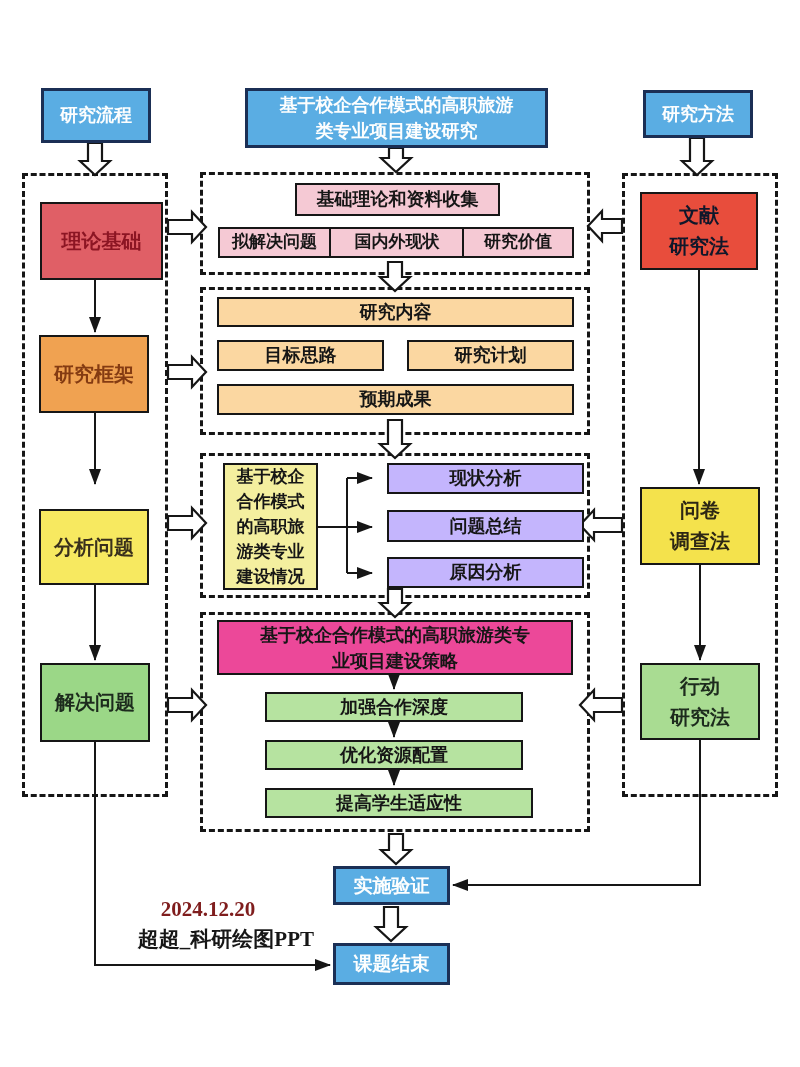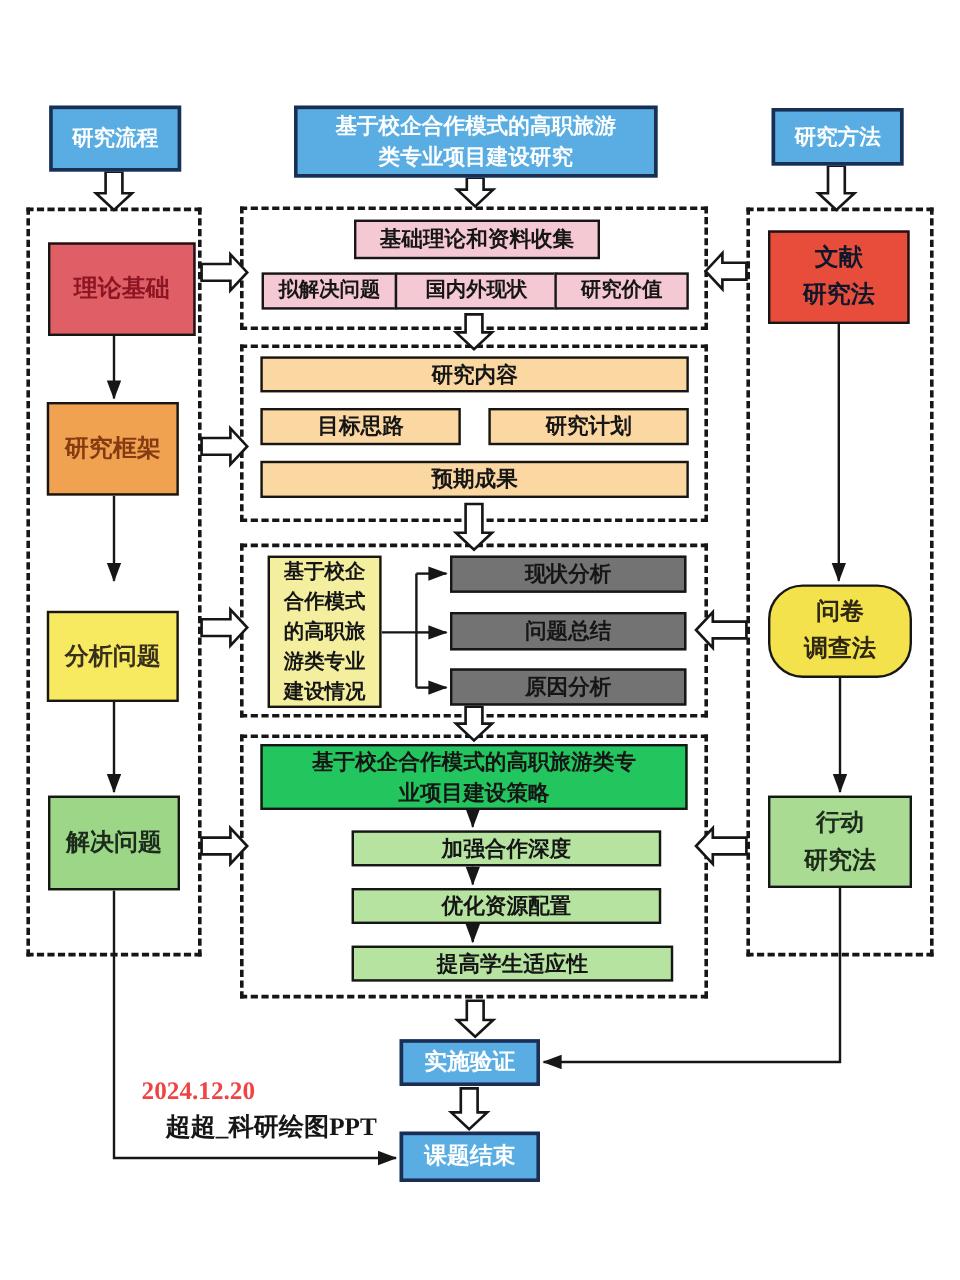--- a/index.html
+++ b/index.html
@@ -13,33 +13,33 @@
   .box{
     position:absolute;box-sizing:border-box;border:2px solid #161616;
     display:flex;align-items:center;justify-content:center;text-align:center;
     font-weight:bold;white-space:pre-line;font-size:18px;line-height:1.35;color:#161616;
   }
   .blue{background:#5aade3;color:#fdfefe;border:3px solid #1b2f55;}
   .red1{background:#e05f66;color:#8c1523;font-size:20px;}
   .red2{background:#e84d3c;color:#0f172a;font-size:20px;line-height:1.55;}
   .orange1{background:#f0a251;color:#843b12;font-size:20px;}
   .yellow1{background:#f7e960;color:#39301c;font-size:20px;}
-  .yellow2{background:#f4e24c;color:#2d2714;font-size:20px;line-height:1.55;border-radius:29px;}
+  .yellow2{background:#f4e24c;color:#2d2714;font-size:20px;line-height:1.55;}
   .green1{background:#9bd787;color:#1d2b1d;font-size:20px;}
   .green2{background:#a9dc92;color:#1d2b1d;font-size:20px;line-height:1.55;}
   .pink{background:#f5c9d4;font-size:18px;}
   .pink.sm{font-size:17px;}
   .orangeRow{background:#fbd7a1;font-size:18px;}
   .yellowTall{background:#f4ef9f;font-size:17px;line-height:25px;}
-  .yellowRow{background:#737373;font-size:18px;}
-  .greenMain{background:#22c55e;font-size:18px;line-height:26px;}
-  .greenRow{background:#b6e3a0;font-size:18px;margin-left:28px;}
+  .yellowRow{background:#c4b5fd;font-size:18px;margin-left:12px;}
+  .greenMain{background:#ec4899;font-size:18px;line-height:26px;}
+  .greenRow{background:#b6e3a0;font-size:18px;}
   .blueSm{font-size:19px;}
   .footer-date{
-    position:absolute;font-weight:bold;color:#ef4444;font-size:21px;
+    position:absolute;font-weight:bold;color:#7f1d1d;font-size:21px;text-align:center;
   }
   .footer-credit{
     position:absolute;font-weight:bold;color:#161616;font-size:21px;text-align:right;
   }
   svg.connectors{position:absolute;left:0;top:0;pointer-events:none;}
 </style>
 </head>
 <body>
 
 <div class="canvas">

